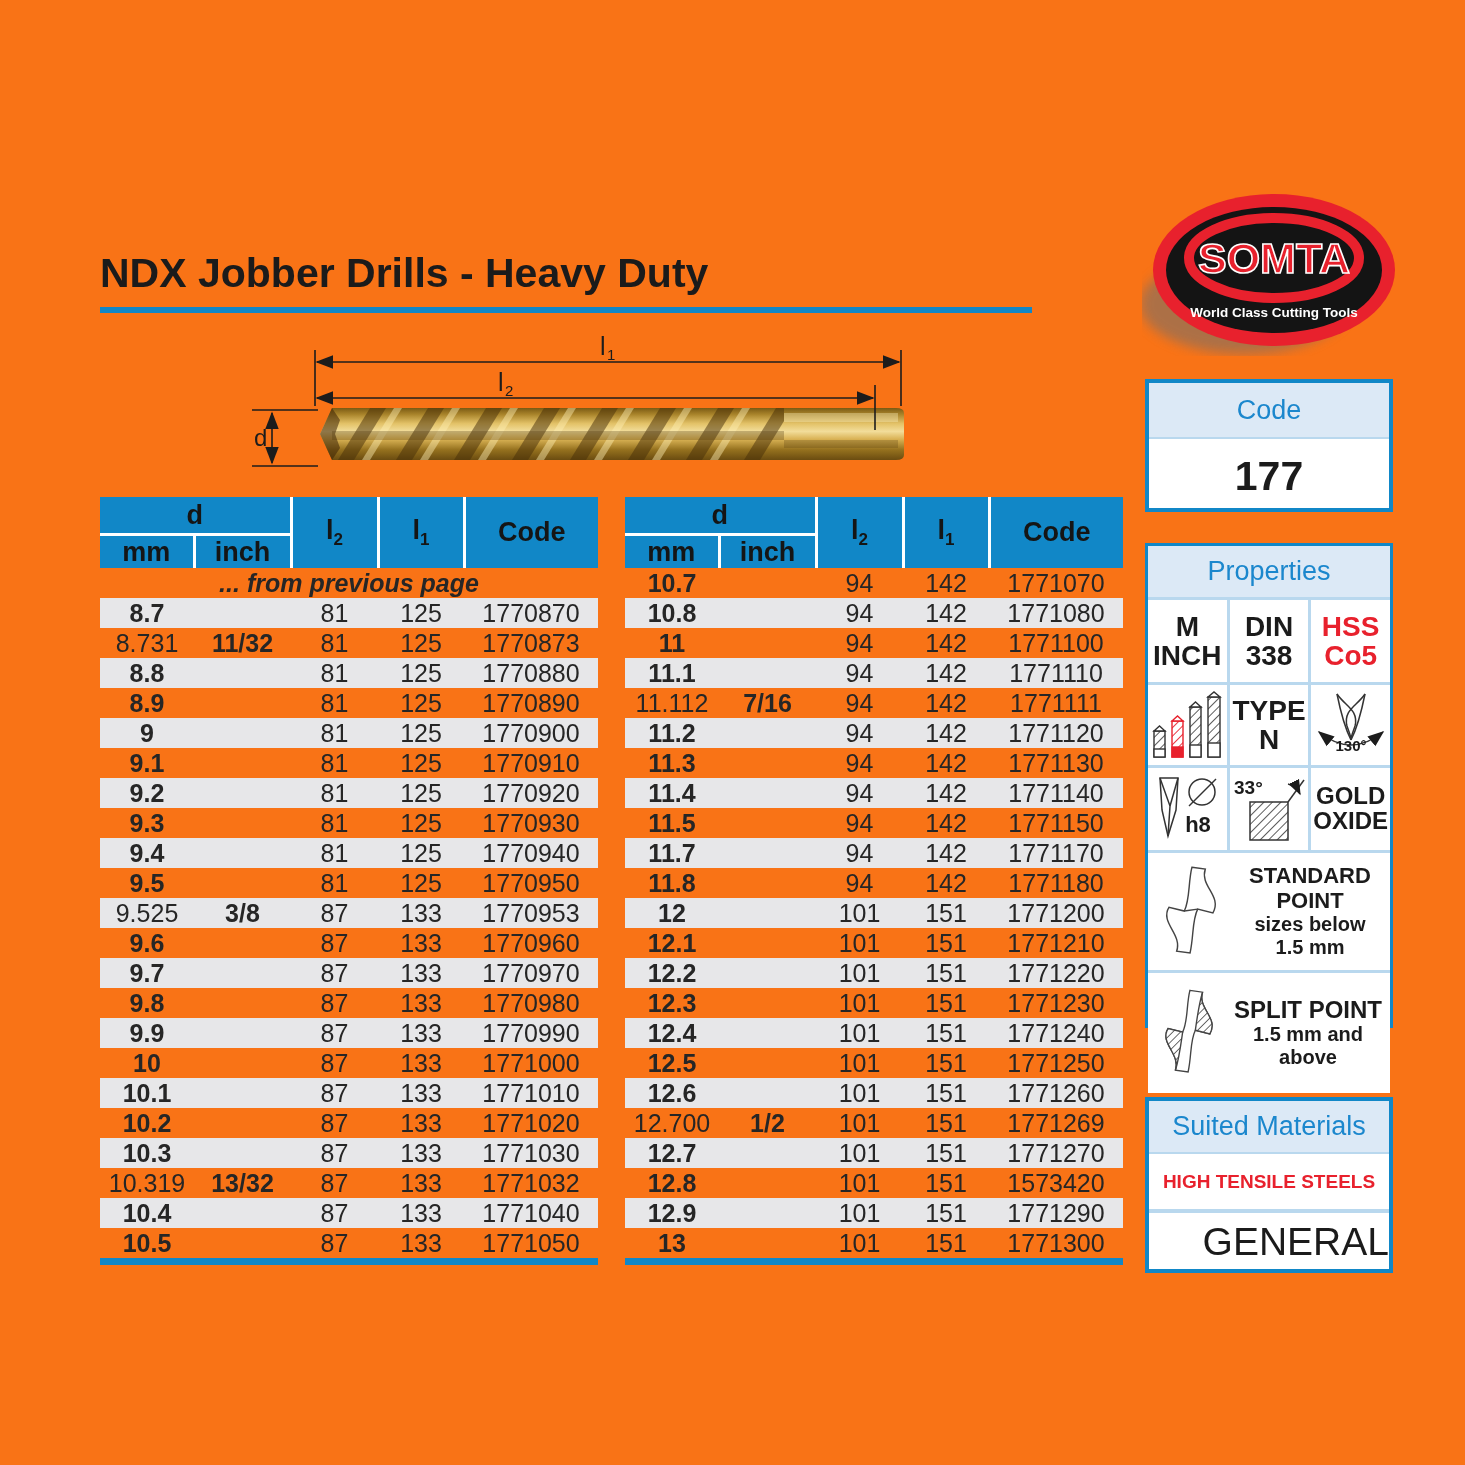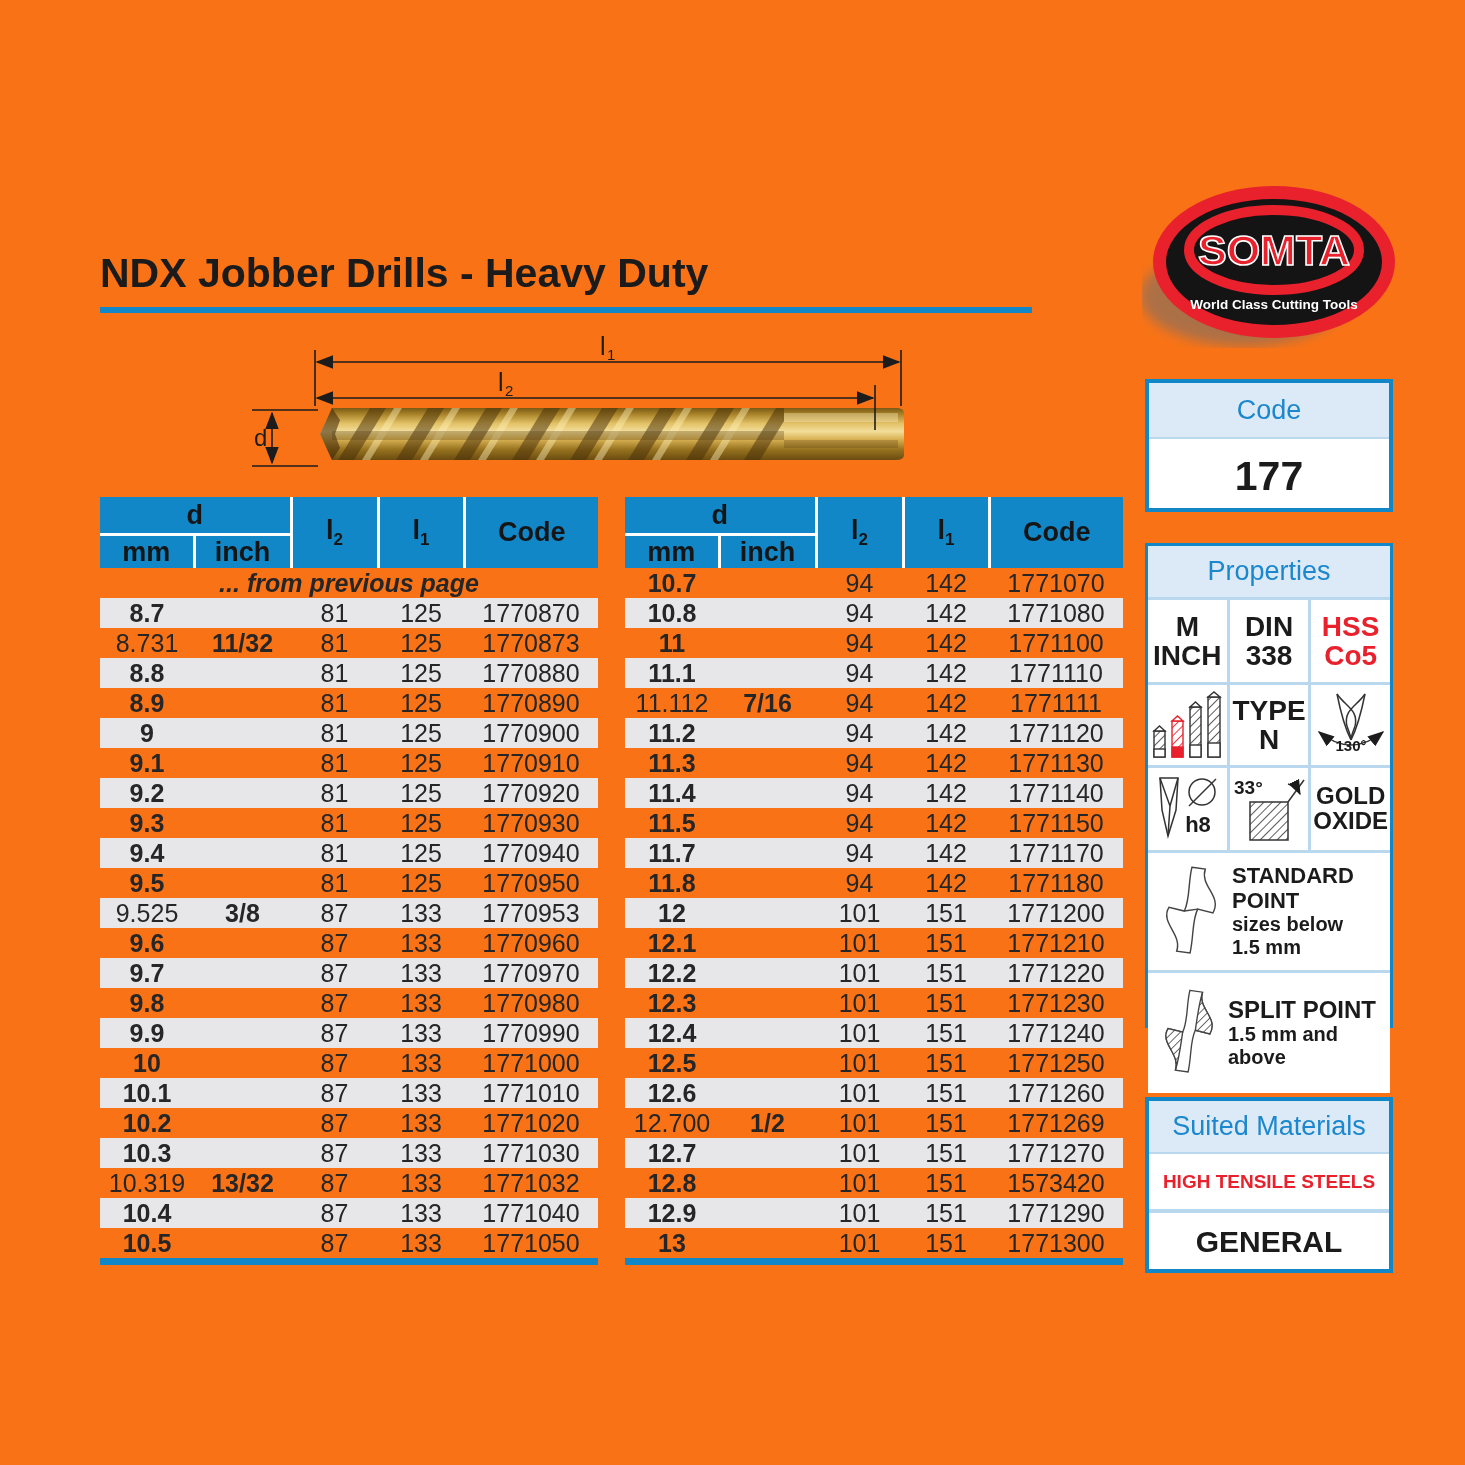--- a/index.html
+++ b/index.html
@@ -4,21 +4,21 @@
 <style>
   html,body{margin:0;padding:0;background:#fff;}
   #canvas{position:relative;width:1465px;height:1465px;background:#f97316;overflow:hidden;
           font-family:"Liberation Sans","DejaVu Sans",sans-serif;color:#1c1c1c;}
 
   
   .page-title{position:absolute;left:100px;top:250px;font-size:41px;font-weight:bold;color:#1b1b1b;white-space:nowrap;}
   .title-rule{position:absolute;left:100px;top:307px;width:932px;height:6px;background:#1187c7;}
 
   
-  .logo-wrap{position:absolute;left:1142px;top:180px;width:256px;height:168px;text-align:right;}
+  .logo-wrap{position:absolute;left:1142px;top:188px;width:256px;height:168px;text-align:right;}
 
   
   .drill-photo{position:absolute;left:318px;top:404px;width:586px;height:60px;}
   .dim-svg{position:absolute;left:240px;top:330px;width:700px;height:150px;pointer-events:none;}
   .dim-svg text{font-family:"Liberation Sans","DejaVu Sans",sans-serif;fill:#1c1c1c;}
 
   
   table.size-table{position:absolute;top:497px;border-collapse:collapse;table-layout:fixed;
                    border-bottom:7px solid #1187c7;}
   #table-left{left:100px;}
@@ -45,29 +45,29 @@
 
   #props-box{top:543px;height:485px;border-width:3px;}
   #props-box .box-header{height:51px;line-height:51px;border-bottom:3px solid #b9d8ee;}
   .prop-grid{display:grid;grid-template-columns:1fr 1fr 1fr;grid-template-rows:82px 80px 82px;
              gap:3px;background:#b9d8ee;}
   .prop-cell{background:#fff;display:flex;flex-direction:column;align-items:center;justify-content:center;
              font-weight:bold;font-size:28px;line-height:1.04;text-align:center;color:#1b1b1b;}
   .prop-cell.red{color:#e8212d;}
   .prop-cell.small{font-size:24px;}
   .point-row{display:flex;align-items:center;border-top:3px solid #b9d8ee;background:#fff;padding:2px 2px;}
-  .point-row .pr-text{flex:1;text-align:left;font-weight:bold;color:#1b1b1b;}
+  .point-row .pr-text{flex:1;text-align:center;font-weight:bold;color:#1b1b1b;}
   .pr-title{font-size:22px;line-height:1.1;}
   .pr-sub{font-size:20px;line-height:1.15;}
   #std-row{height:113px;} #split-row{height:116px;}
 
   #mat-box{top:1097px;height:176px;}
   #mat-box .box-header{height:51px;line-height:51px;border-bottom:2px solid #b9d8ee;}
   .mat-row1{height:55px;line-height:55px;text-align:center;font-weight:bold;font-size:19px;color:#e8212d;}
-  .mat-row2{height:58px;line-height:58px;text-align:center;font-weight:bold;font-size:30px;color:#1b1b1b;
+  .mat-row2{height:58px;line-height:58px;text-align:right;font-weight:normal;font-size:39px;color:#1b1b1b;
             border-top:4px solid #b9d8ee;}
   svg{display:block;}
 </style>
 </head>
 <body>
 
 <div id="canvas">
 
   <svg width="0" height="0" style="position:absolute" aria-hidden="true">
     <defs>

